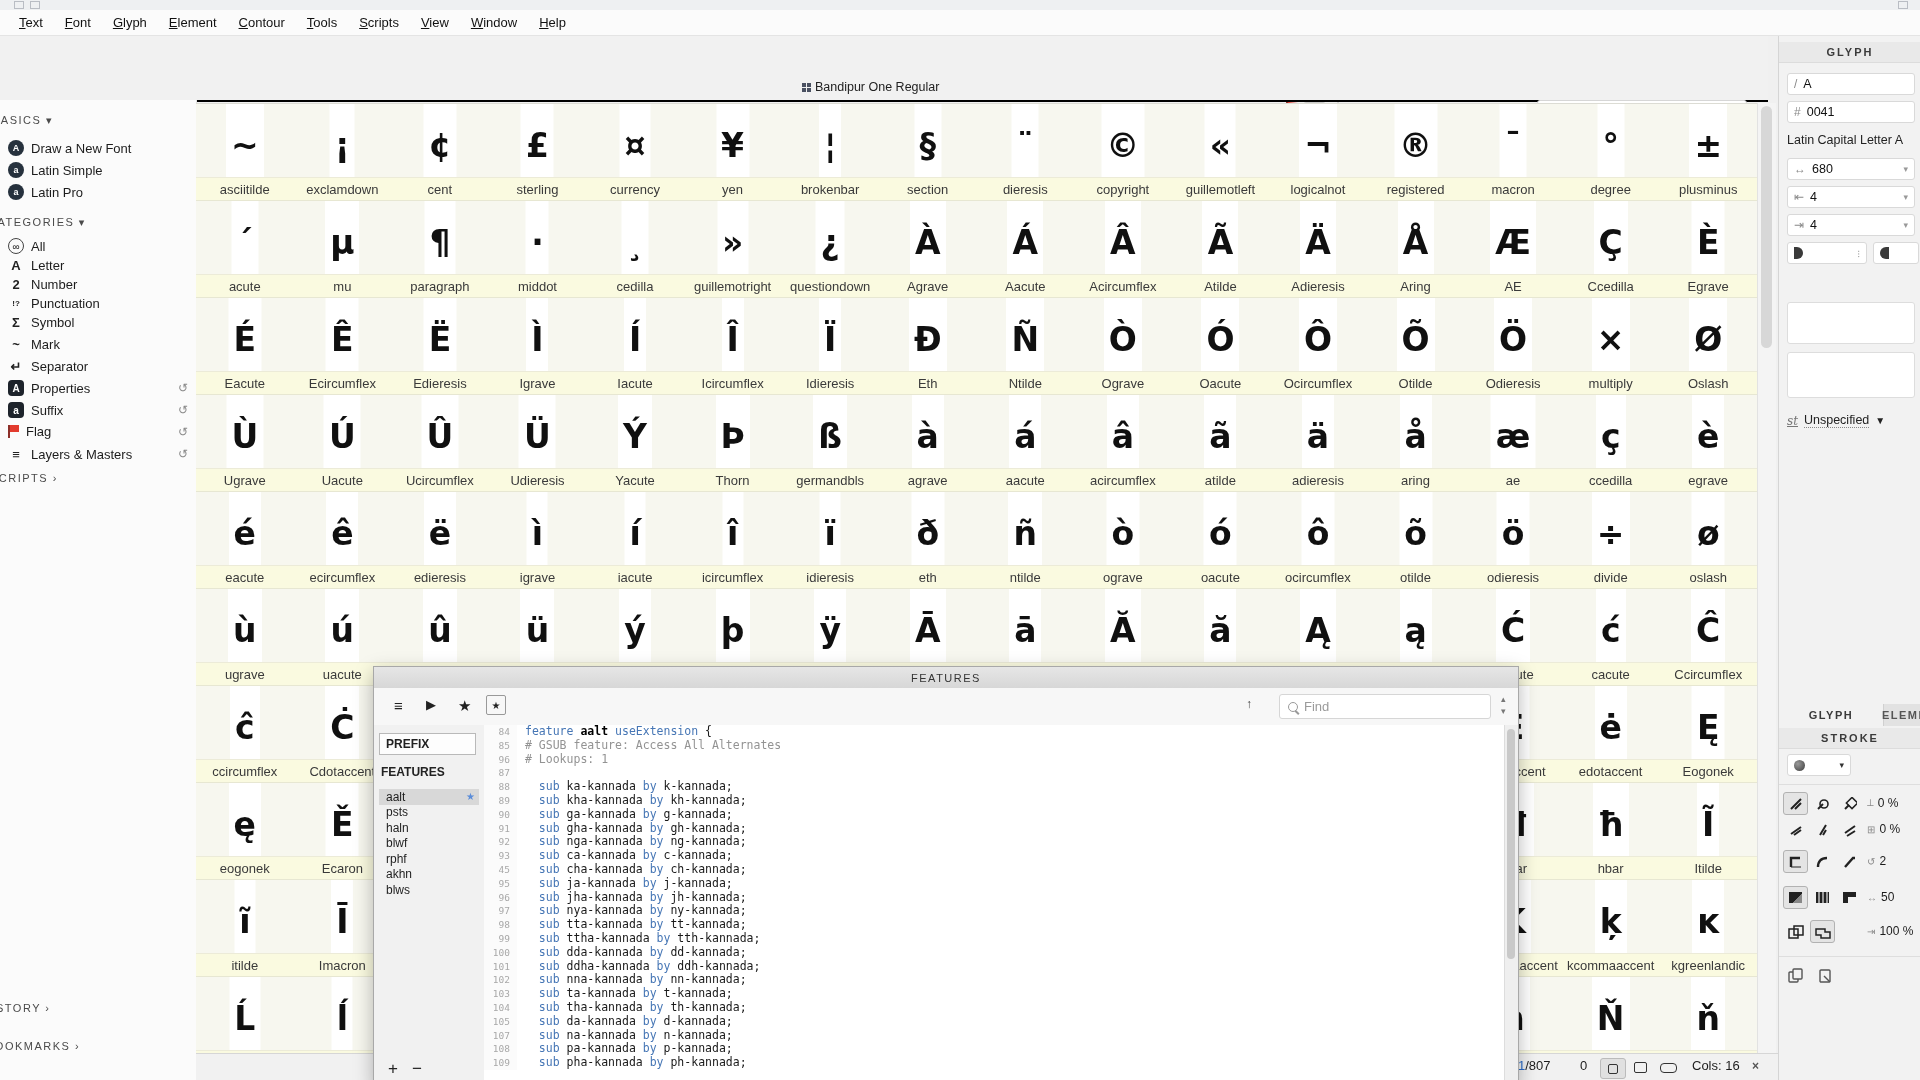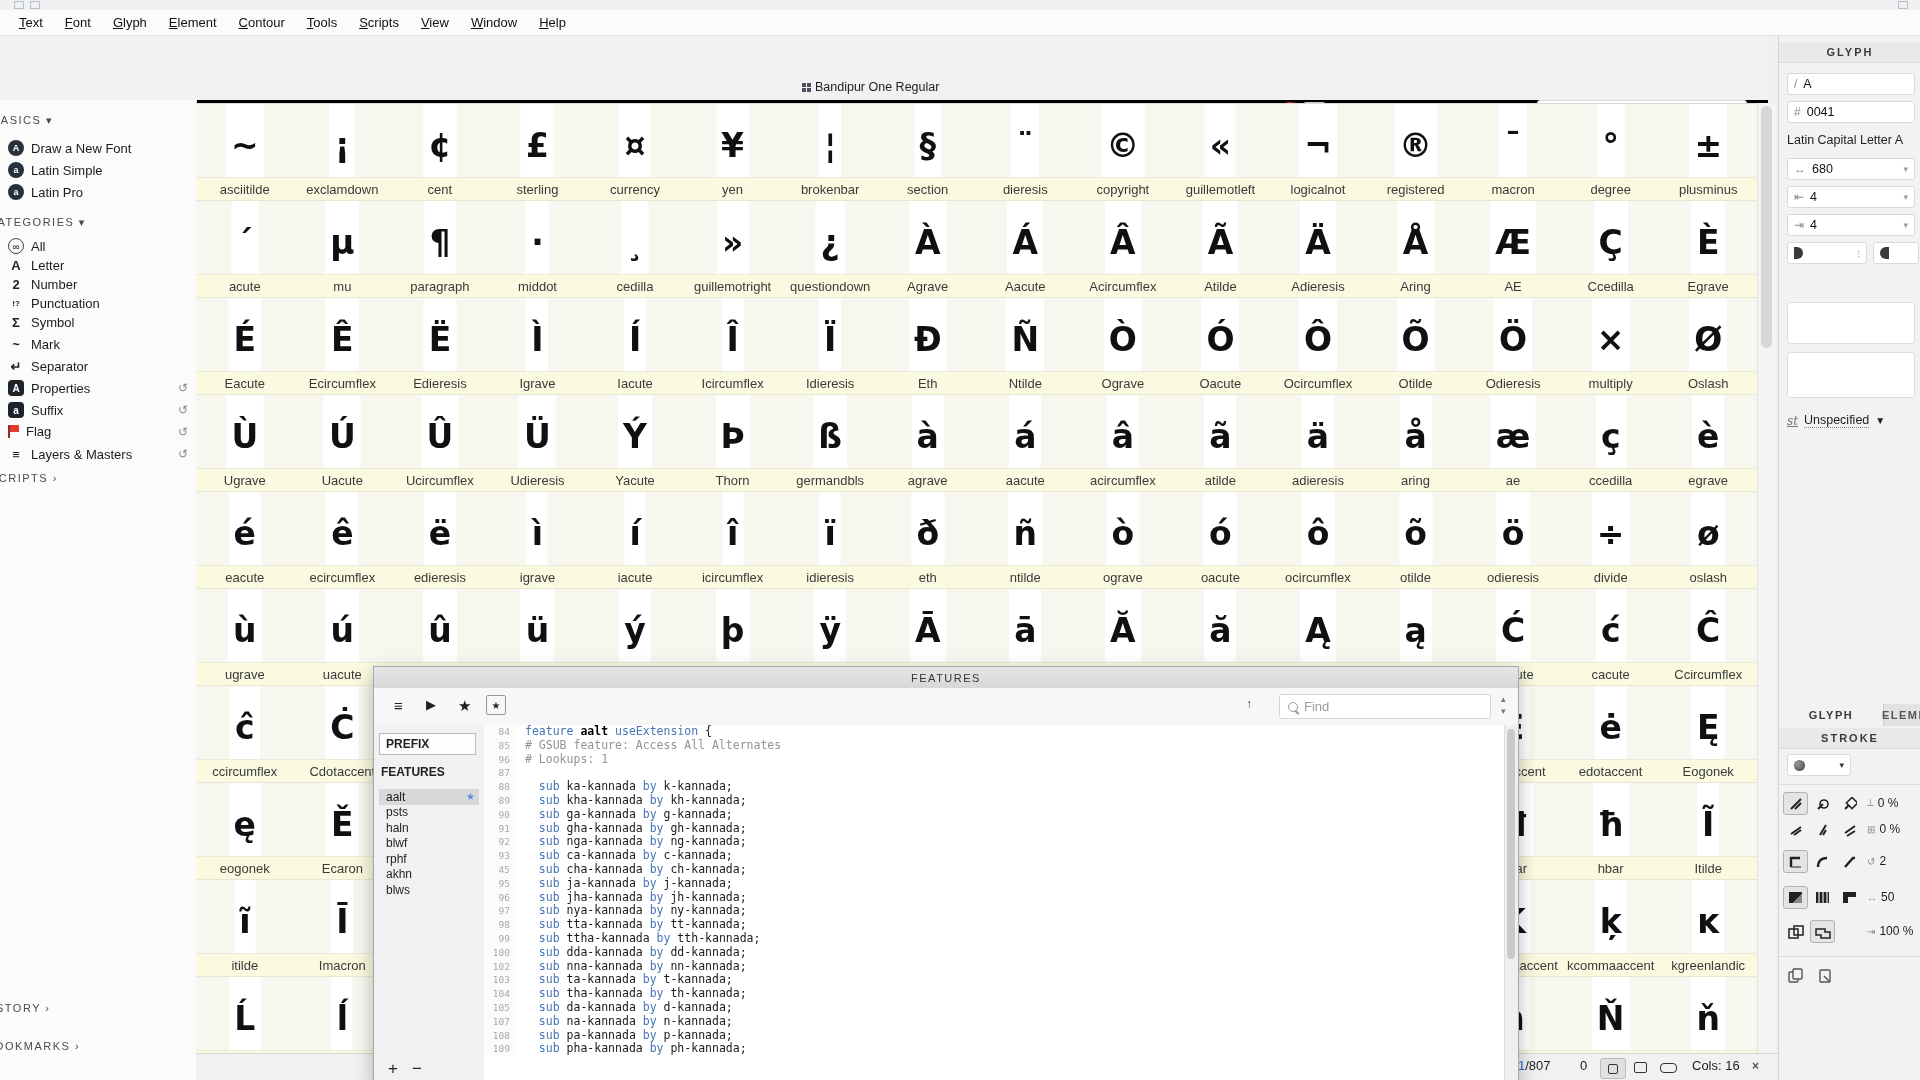--- a/index.html
+++ b/index.html
@@ -6,21 +6,21 @@
   body{width:1920px;height:1080px;overflow:hidden;background:#f0f0f0;
        font-family:"Liberation Sans",sans-serif;color:#222;position:relative;}
   .abs{position:absolute;}
   
   #titlebar{left:0;top:0;width:1920px;height:10px;background:#eef0f2;}
   .tb-frag{width:8px;height:6px;border:1px solid #b9bdc4;top:1px;}
   #menubar{left:0;top:10px;width:1920px;height:26px;background:#fbfbfb;border-bottom:1px solid #e4e4e4;
            display:flex;align-items:center;padding-left:8px;box-sizing:border-box;}
   .menu-item{font-size:13px;color:#111;padding:0 11px;}
   .menu-item u{text-decoration:underline;}
-  #toolband{left:0;top:36px;width:1768px;height:64px;background:#f1f1f1;border-bottom:4px solid #000000;}
+  #toolband{left:0;top:36px;width:1768px;height:64px;background:#f1f1f1;border-bottom:2px solid #000000;}
   #doc-title{left:802px;top:44px;font-size:12.5px;color:#222;display:flex;align-items:center;gap:4px;}
   .grid-ic{display:inline-block;width:9px;height:9px;
            background:
              linear-gradient(#4a5161,#4a5161) 0 0/4px 4px no-repeat,
              linear-gradient(#4a5161,#4a5161) 5px 0/4px 4px no-repeat,
              linear-gradient(#4a5161,#4a5161) 0 5px/4px 4px no-repeat,
              linear-gradient(#4a5161,#4a5161) 5px 5px/4px 4px no-repeat;}
   .view-btn{top:64px;width:24px;height:24px;background:#fafafa;border:1px solid #c9c9c9;border-radius:3px;
             display:flex;align-items:center;justify-content:center;}
   .view-btn.pressed{background:#e3e3e3;border-color:#b9b9b9;}
@@ -1669,20 +1669,21 @@
       <div class="cl"><span class="ln">91</span><span class="ct">  <span class="kw">sub</span> gha-kannada <span class="kw">by</span> gh-kannada;</span></div>
       <div class="cl"><span class="ln">92</span><span class="ct">  <span class="kw">sub</span> nga-kannada <span class="kw">by</span> ng-kannada;</span></div>
       <div class="cl"><span class="ln">93</span><span class="ct">  <span class="kw">sub</span> ca-kannada <span class="kw">by</span> c-kannada;</span></div>
       <div class="cl"><span class="ln">45</span><span class="ct">  <span class="kw">sub</span> cha-kannada <span class="kw">by</span> ch-kannada;</span></div>
       <div class="cl"><span class="ln">95</span><span class="ct">  <span class="kw">sub</span> ja-kannada <span class="kw">by</span> j-kannada;</span></div>
       <div class="cl"><span class="ln">96</span><span class="ct">  <span class="kw">sub</span> jha-kannada <span class="kw">by</span> jh-kannada;</span></div>
       <div class="cl"><span class="ln">97</span><span class="ct">  <span class="kw">sub</span> nya-kannada <span class="kw">by</span> ny-kannada;</span></div>
       <div class="cl"><span class="ln">98</span><span class="ct">  <span class="kw">sub</span> tta-kannada <span class="kw">by</span> tt-kannada;</span></div>
       <div class="cl"><span class="ln">99</span><span class="ct">  <span class="kw">sub</span> ttha-kannada <span class="kw">by</span> tth-kannada;</span></div>
       <div class="cl"><span class="ln">100</span><span class="ct">  <span class="kw">sub</span> dda-kannada <span class="kw">by</span> dd-kannada;</span></div>
+      <div class="cl"><span class="ln">101</span><span class="ct">  <span class="kw">sub</span> ddha-kannada <span class="kw">by</span> ddh-kannada;</span></div>
       <div class="cl"><span class="ln">102</span><span class="ct">  <span class="kw">sub</span> nna-kannada <span class="kw">by</span> nn-kannada;</span></div>
       <div class="cl"><span class="ln">103</span><span class="ct">  <span class="kw">sub</span> ta-kannada <span class="kw">by</span> t-kannada;</span></div>
       <div class="cl"><span class="ln">104</span><span class="ct">  <span class="kw">sub</span> tha-kannada <span class="kw">by</span> th-kannada;</span></div>
       <div class="cl"><span class="ln">105</span><span class="ct">  <span class="kw">sub</span> da-kannada <span class="kw">by</span> d-kannada;</span></div>
       <div class="cl"><span class="ln">107</span><span class="ct">  <span class="kw">sub</span> na-kannada <span class="kw">by</span> n-kannada;</span></div>
       <div class="cl"><span class="ln">108</span><span class="ct">  <span class="kw">sub</span> pa-kannada <span class="kw">by</span> p-kannada;</span></div>
       <div class="cl"><span class="ln">109</span><span class="ct">  <span class="kw">sub</span> pha-kannada <span class="kw">by</span> ph-kannada;</span></div>
     </div>
   <div id="feat-scroll">
       <div id="feat-thumb"></div>

